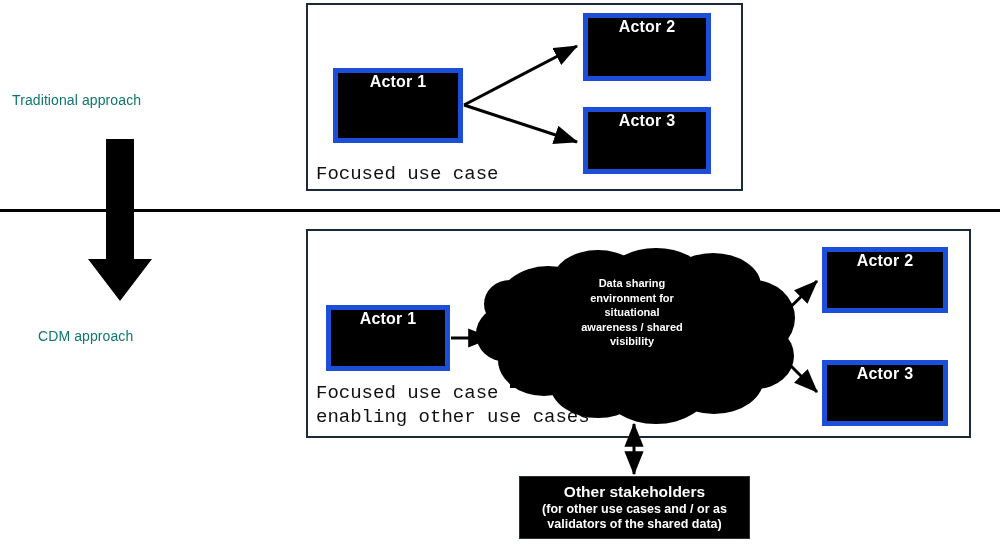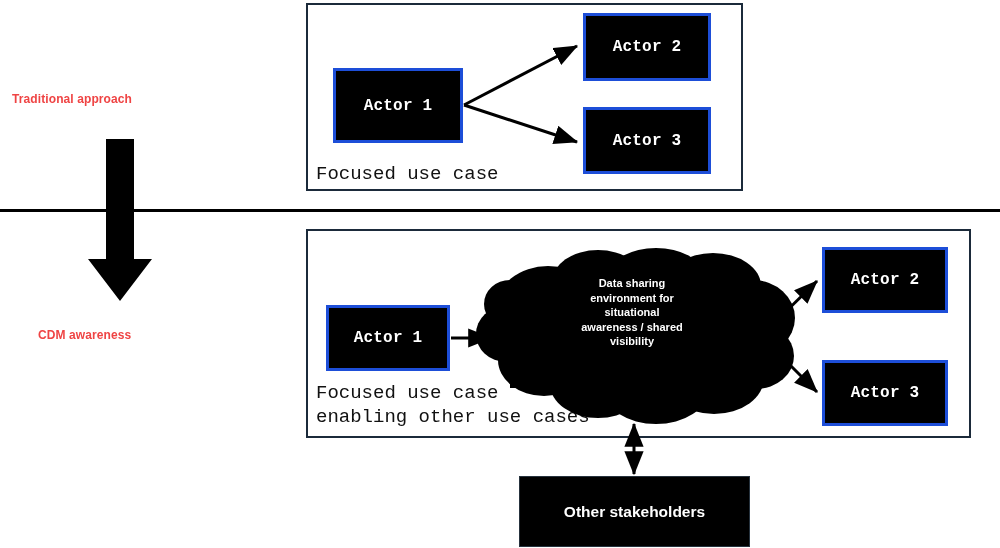--- a/index.html
+++ b/index.html
@@ -16,23 +16,23 @@
     position: relative;
     width: 1000px;
     height: 548px;
     background: #ffffff;
     overflow: hidden;
   }
 
   
   .side-label {
     position: absolute;
-    font-size: 12px;
-    font-weight: 700;
-    color: #ef4444;
+    font-size: 14px;
+    font-weight: 400;
+    color: #0f766e;
     letter-spacing: 0.1px;
     white-space: nowrap;
   }
   #label-traditional { left: 12px; top: 92px; }
   #label-cdm        { left: 38px; top: 328px; }
 
   
   #divider {
     position: absolute;
     left: 0px;
@@ -69,30 +69,28 @@
     left: 306px;
     top: 229px;
     width: 665px;
     height: 209px;
   }
 
   
   .actor-box {
     position: absolute;
     background: #000000;
-    border: 3px solid #1d4ed8;
+    border: 5px solid #1d4ed8;
     color: #ffffff;
     display: flex;
-    align-items: center;
     justify-content: center;
     box-sizing: border-box;
     font-size: 16px;
     font-weight: bold;
     letter-spacing: 0.2px;
-    font-family: Liberation Mono, monospace;
   }
   #t-actor1 { left: 333px; top: 68px;  width: 130px; height: 75px; }
   #t-actor2 { left: 583px; top: 13px;  width: 128px; height: 68px; }
   #t-actor3 { left: 583px; top: 107px; width: 128px; height: 67px; }
 
   #c-actor1 { left: 326px; top: 305px; width: 124px; height: 66px; }
   #c-actor2 { left: 822px; top: 247px; width: 126px; height: 66px; }
   #c-actor3 { left: 822px; top: 360px; width: 126px; height: 66px; }
 
   
@@ -140,21 +138,21 @@
     white-space: pre-line;
     pointer-events: none;
   }
 
   
   #stakeholders-box {
     position: absolute;
     left: 519px;
     top: 476px;
     width: 231px;
-    height: 71px;
+    height: 63px;
     background: #000000;
     border: 1px solid #26323d;
     color: #ffffff;
     box-sizing: border-box;
     display: flex;
     flex-direction: column;
     align-items: center;
     justify-content: center;
     text-align: center;
     padding: 2px 6px;
@@ -172,21 +170,21 @@
     white-space: pre-line;
   }
 </style>
 </head>
 <body>
 
 <div id="canvas">
 
   <div class="side-label" id="label-traditional">Traditional approach</div>
 
-  <div class="side-label" id="label-cdm">CDM awareness</div>
+  <div class="side-label" id="label-cdm">CDM approach</div>
 
   <div id="divider"></div>
 
   <div id="big-arrow">
     <svg width="68" height="163" viewBox="0 0 68 163" xmlns="http://www.w3.org/2000/svg">
       <polygon points="20,0 48,0 48,120 66,120 34,162 2,120 20,120" fill="#000000"></polygon>
     </svg>
   </div>
 
   <div class="panel" id="panel-traditional"></div>
@@ -243,20 +241,22 @@
   </div>
 
   <div id="cloud-text">Data sharing
 environment for
 situational
 awareness / shared
 visibility</div>
 
   <div id="stakeholders-box">
     <div id="stakeholders-title">Other stakeholders</div>
+    <div id="stakeholders-sub">(for other use cases and / or as
+validators of the shared data)</div>
   </div>
 
   <svg id="connectors" viewBox="0 0 1000 548" xmlns="http://www.w3.org/2000/svg">
     <defs>
       <marker id="ah" markerWidth="9" markerHeight="9" refX="7.6" refY="3.2" orient="auto" markerUnits="strokeWidth">
         <path d="M0,0 L8,3.2 L0,6.4 z" fill="#000000"></path>
       </marker>
       <marker id="ah-start" markerWidth="9" markerHeight="9" refX="0.4" refY="3.2" orient="auto" markerUnits="strokeWidth">
         <path d="M8,0 L0,3.2 L8,6.4 z" fill="#000000"></path>
       </marker>

